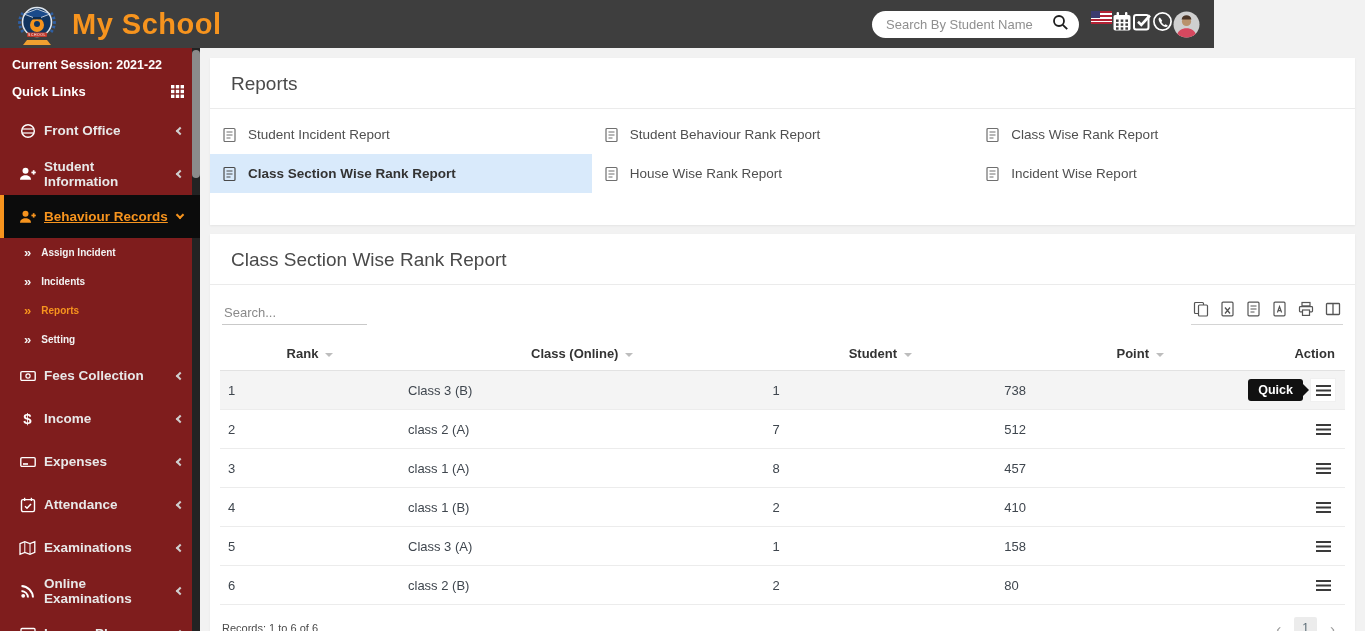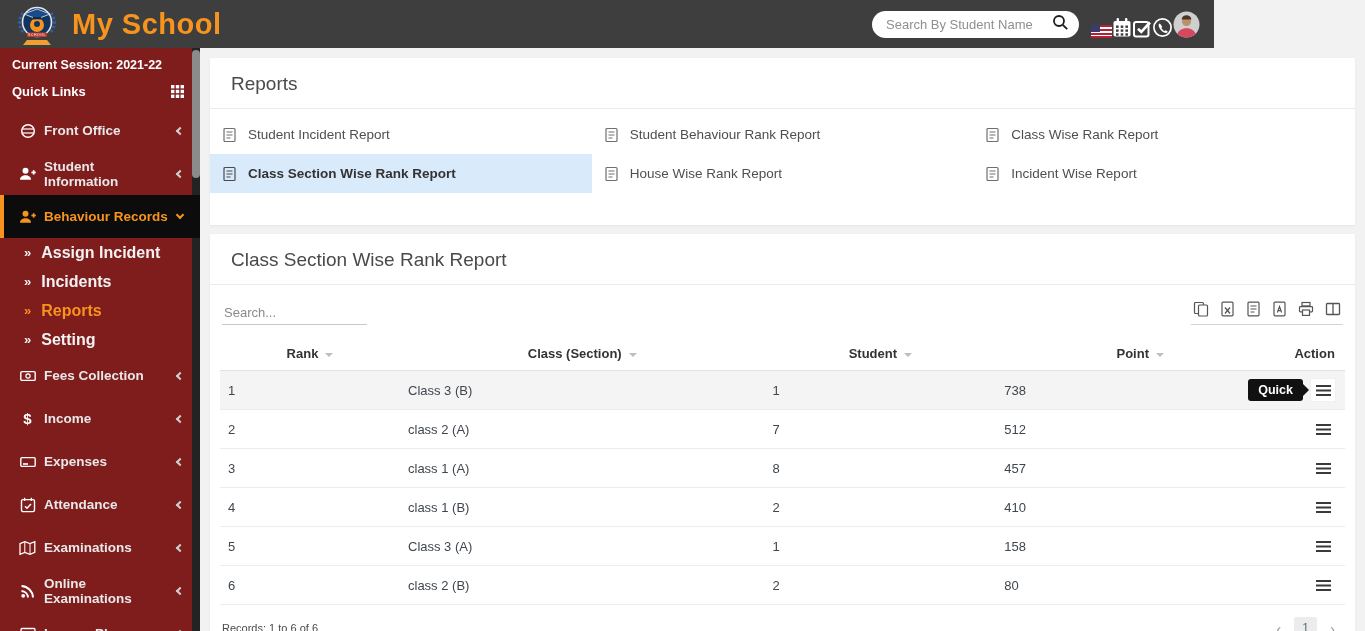--- a/index.html
+++ b/index.html
@@ -5,48 +5,48 @@
   * { box-sizing: border-box; margin: 0; padding: 0; }
   html,body { width:1365px; height:631px; overflow:hidden; }
   body { font-family:"Liberation Sans", sans-serif; background:#f2f2f2; position:relative; }
   button { background:none; border:0; padding:0; cursor:pointer; font-family:inherit; }
 
   
   .topbar { position:absolute; top:0; left:0; width:1214px; height:48px; background:#3e3e3e;
             display:flex; align-items:center; z-index:30; }
   .brand { display:flex; align-items:center; gap:14px; padding-left:16px; width:320px; }
   .brand-title { color:#f7941e; font-size:29px; font-weight:bold; letter-spacing:.5px; white-space:nowrap; }
-  .top-right { margin-left:auto; display:flex; align-items:flex-end; padding-right:14px; }
+  .top-right { margin-left:auto; display:flex; align-items:flex-start; padding-right:14px; }
   .searchpill { background:#fff; border-radius:14px; height:27px; width:207px; display:flex; align-items:center;
                 padding:0 10px 0 14px; margin-right:12px; }
   .searchpill input { border:0; outline:none; flex:1; font-size:13px; color:#333; min-width:0; background:transparent; }
   .searchpill input::placeholder { color:#8f8f8f; }
   .tb-ic { display:flex; align-items:center; justify-content:center; }
   .flag { width:21px; height:13px; background:repeating-linear-gradient(#b22234 0 2px, #fff 2px 3.8px); position:relative; }
   .flag::after { content:""; position:absolute; left:0; top:0; width:9px; height:7px; background:#3c3b6e; }
   .avatar-btn svg { display:block; }
 
   
   .sidebar { position:absolute; top:48px; left:0; width:200px; height:583px; background:#7f1d1d; z-index:20; }
   .sb-track { position:absolute; top:0; right:0; width:8px; height:100%; background:#232323; }
   .sb-thumb { position:absolute; top:2px; right:0; width:8px; height:128px; background:#8b8b8b; border-radius:4px; z-index:2; }
   .session { color:#fff; font-size:12.5px; font-weight:bold; padding:10px 12px 6px 12px; }
   .quicklinks { color:#fff; font-size:13px; font-weight:bold; padding:6px 16px 10px 12px;
                 display:flex; align-items:center; justify-content:space-between; cursor:pointer; }
   .menu-item { display:flex; align-items:center; height:43px; padding:0 14px 0 19px; color:#e8e8e8;
                font-size:13.5px; font-weight:bold; cursor:pointer; gap:8px; position:relative; }
   .menu-item .mi-icon { width:17px; display:flex; justify-content:center; flex:0 0 17px; }
   .menu-item .mi-label { flex:1; }
-  .menu-item.active { background:#0c0c0c; color:#f7941e; border-left:4px solid #f7941e; padding-left:15px; }
+  .menu-item.active { background:#0c0c0c; color:#f7941e; border-left:4px solid #f7941e; padding-left:15px;text-decoration:underline; }
   .chev { display:inline-block; width:6px; height:6px; border-left:2px solid #cfcfcf; border-bottom:2px solid #cfcfcf;
           transform:rotate(45deg); margin-right:3px; }
   .menu-item.active .chev { border-color:#f7941e; transform:rotate(-45deg); margin-top:-3px; }
   .submenu { }
   .sub-item { display:flex; align-items:center; height:29px; padding-left:24px; color:#f2f2f2;
-              font-size:16px; font-weight:bold; cursor:pointer; }
+              font-size:10px; font-weight:bold; cursor:pointer; }
   .sub-item::before { content:"\00BB"; margin-right:10px; font-size:13px; }
   .sub-item.active { color:#f7941e; }
   .dollar { color:#fff; font-size:15px; font-weight:bold; line-height:1; }
   .menu-item.active .mi-icon path, .menu-item.active .mi-icon rect, .menu-item.active .mi-icon circle { fill:#f7941e; }
 
   
   .main { position:absolute; top:48px; left:200px; width:1165px; height:583px; background:#f2f2f2;
           padding:10px 10px 0 10px; overflow:hidden; }
   .card { background:#fff; box-shadow:0 1px 2px rgba(0,0,0,.06); }
   .card-title { font-size:19px; font-weight:400; color:#4a4a4a; padding:15px 20px 13px 21px; }
@@ -447,21 +447,21 @@
       <colgroup>
           <col style="width:16%">
           <col style="width:32.4%">
           <col style="width:20.6%">
           <col style="width:25.6%">
           <col style="width:5.4%">
         </colgroup>
       <thead>
         <tr>
           <th><span>Rank</span><i class="sort"></i></th>
-          <th><span>Class (Section)</span><i class="sort"></i></th>
+          <th><span>Class (Online)</span><i class="sort"></i></th>
           <th><span>Student</span><i class="sort"></i></th>
           <th><span>Point</span><i class="sort"></i></th>
           <th class="col-action"><span>Action</span></th>
         </tr>
       </thead>
       <tbody>
         <tr class="hl">
           <td>1</td>
           <td>Class 3 (B)</td>
           <td>1</td>

